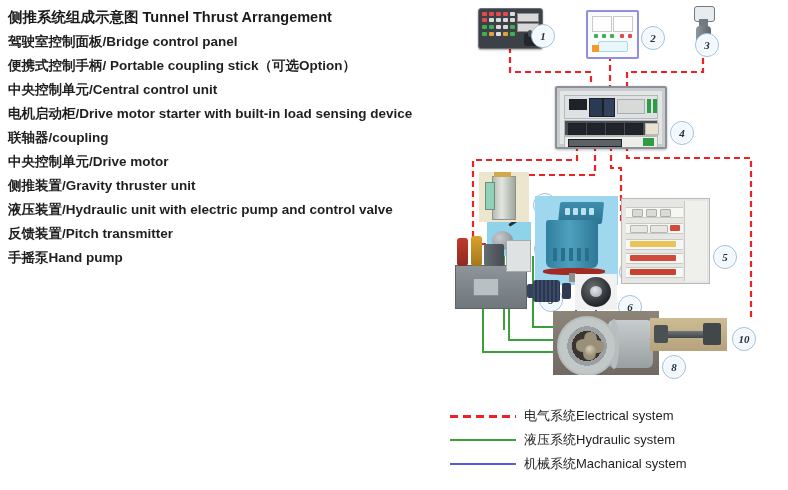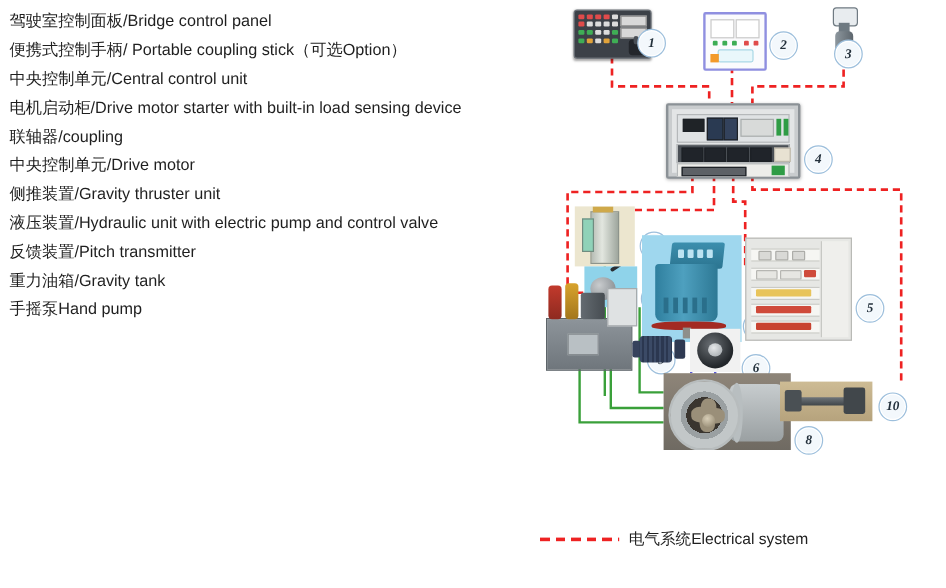--- a/index.html
+++ b/index.html
@@ -12,25 +12,25 @@
   }
   #root{position:relative;width:788px;height:490px;}
 
   
   .text-col{position:absolute;left:8px;top:6px;width:450px;}
   .doc-title{
     font-size:14.5px;font-weight:bold;color:#1a1a1a;
     line-height:22px;margin-bottom:2px;white-space:nowrap;
   }
   .spec-line{
-    font-size:13.5px;color:#1f1f1f;line-height:24px;white-space:nowrap;
+    font-size:13.5px;color:#1f1f1f;line-height:24px;white-space:nowrap;font-weight:bold;
   }
 
   
-  .legend{position:absolute;left:450px;top:404px;margin-top:33px;}
+  .legend{position:absolute;left:450px;top:404px;}
   .legend-row{display:flex;align-items:center;height:24px;}
   .legend-swatch{width:66px;height:3px;margin-right:8px;flex:0 0 66px;}
   .sw-electrical{
     background:repeating-linear-gradient(to right,#ee2222 0 8px,transparent 8px 13px);
     height:3px;
   }
   .sw-hydraulic{background:#3aa03a;height:2px;}
   .sw-mechanical{background:#5a5ad8;height:2px;}
   .legend-label{font-size:13px;color:#1f1f1f;white-space:nowrap;}
 
@@ -188,30 +188,30 @@
       background:#4a5054;border-radius:2px;}
   .n10 .blk2{position:absolute;right:6px;top:5px;width:18px;height:22px;
       background:#41474b;border-radius:2px;}
 </style>
 </head>
 <body>
 
 <div id="root">
 
   <div class="text-col">
+    <div class="doc-title">侧推系统组成示意图 Tunnel Thrust Arrangement</div>
     <div class="spec-line">驾驶室控制面板/Bridge control panel</div>
     <div class="spec-line">便携式控制手柄/ Portable coupling stick（可选Option）</div>
     <div class="spec-line">中央控制单元/Central control unit</div>
     <div class="spec-line">电机启动柜/Drive motor starter with built-in load sensing device</div>
     <div class="spec-line">联轴器/coupling</div>
     <div class="spec-line">中央控制单元/Drive motor</div>
     <div class="spec-line">侧推装置/Gravity thruster unit</div>
     <div class="spec-line">液压装置/Hydraulic unit with electric pump and control valve</div>
     <div class="spec-line">反馈装置/Pitch transmitter</div>
-    <div class="spec-line">重力油箱/Gravity tank</div>
     <div class="spec-line">手摇泵Hand pump</div>
   </div>
 
   <div class="diagram">
 
     <svg class="wires" viewBox="0 0 333 400">
 
       <g stroke="#ee2222" stroke-width="2.2" fill="none" stroke-dasharray="6,4">
         <path d="M 55 47 L 55 72 L 136 72 L 136 86"></path>
         <path d="M 155 55 L 155 86"></path>
@@ -408,15 +408,23 @@
     </div>
     <div class="badge" style="left:277px;top:327px">10</div>
 
   </div>
 
   <div class="legend">
     <div class="legend-row">
       <span class="legend-swatch sw-electrical"></span>
       <span class="legend-label">电气系统Electrical system</span>
     </div>
+    <div class="legend-row">
+      <span class="legend-swatch sw-hydraulic"></span>
+      <span class="legend-label">液压系统Hydraulic system</span>
+    </div>
+    <div class="legend-row">
+      <span class="legend-swatch sw-mechanical"></span>
+      <span class="legend-label">机械系统Machanical system</span>
+    </div>
   </div>
 
 </div>
 
 </body></html>

